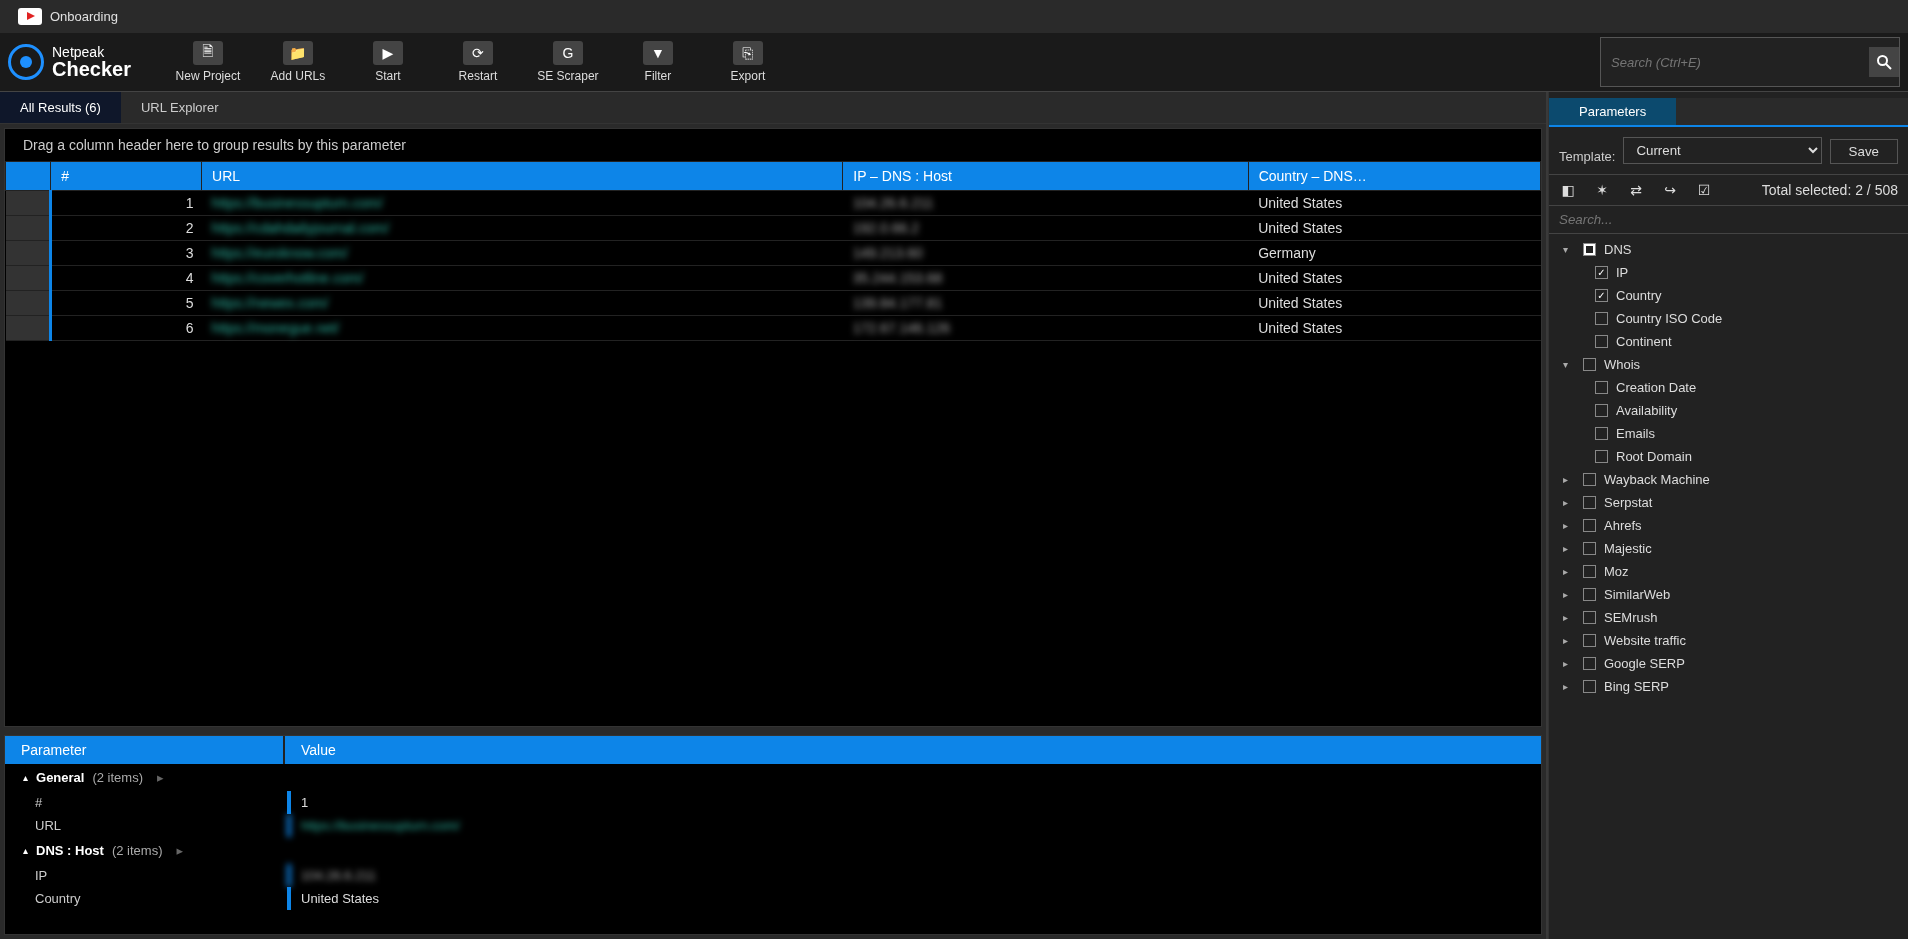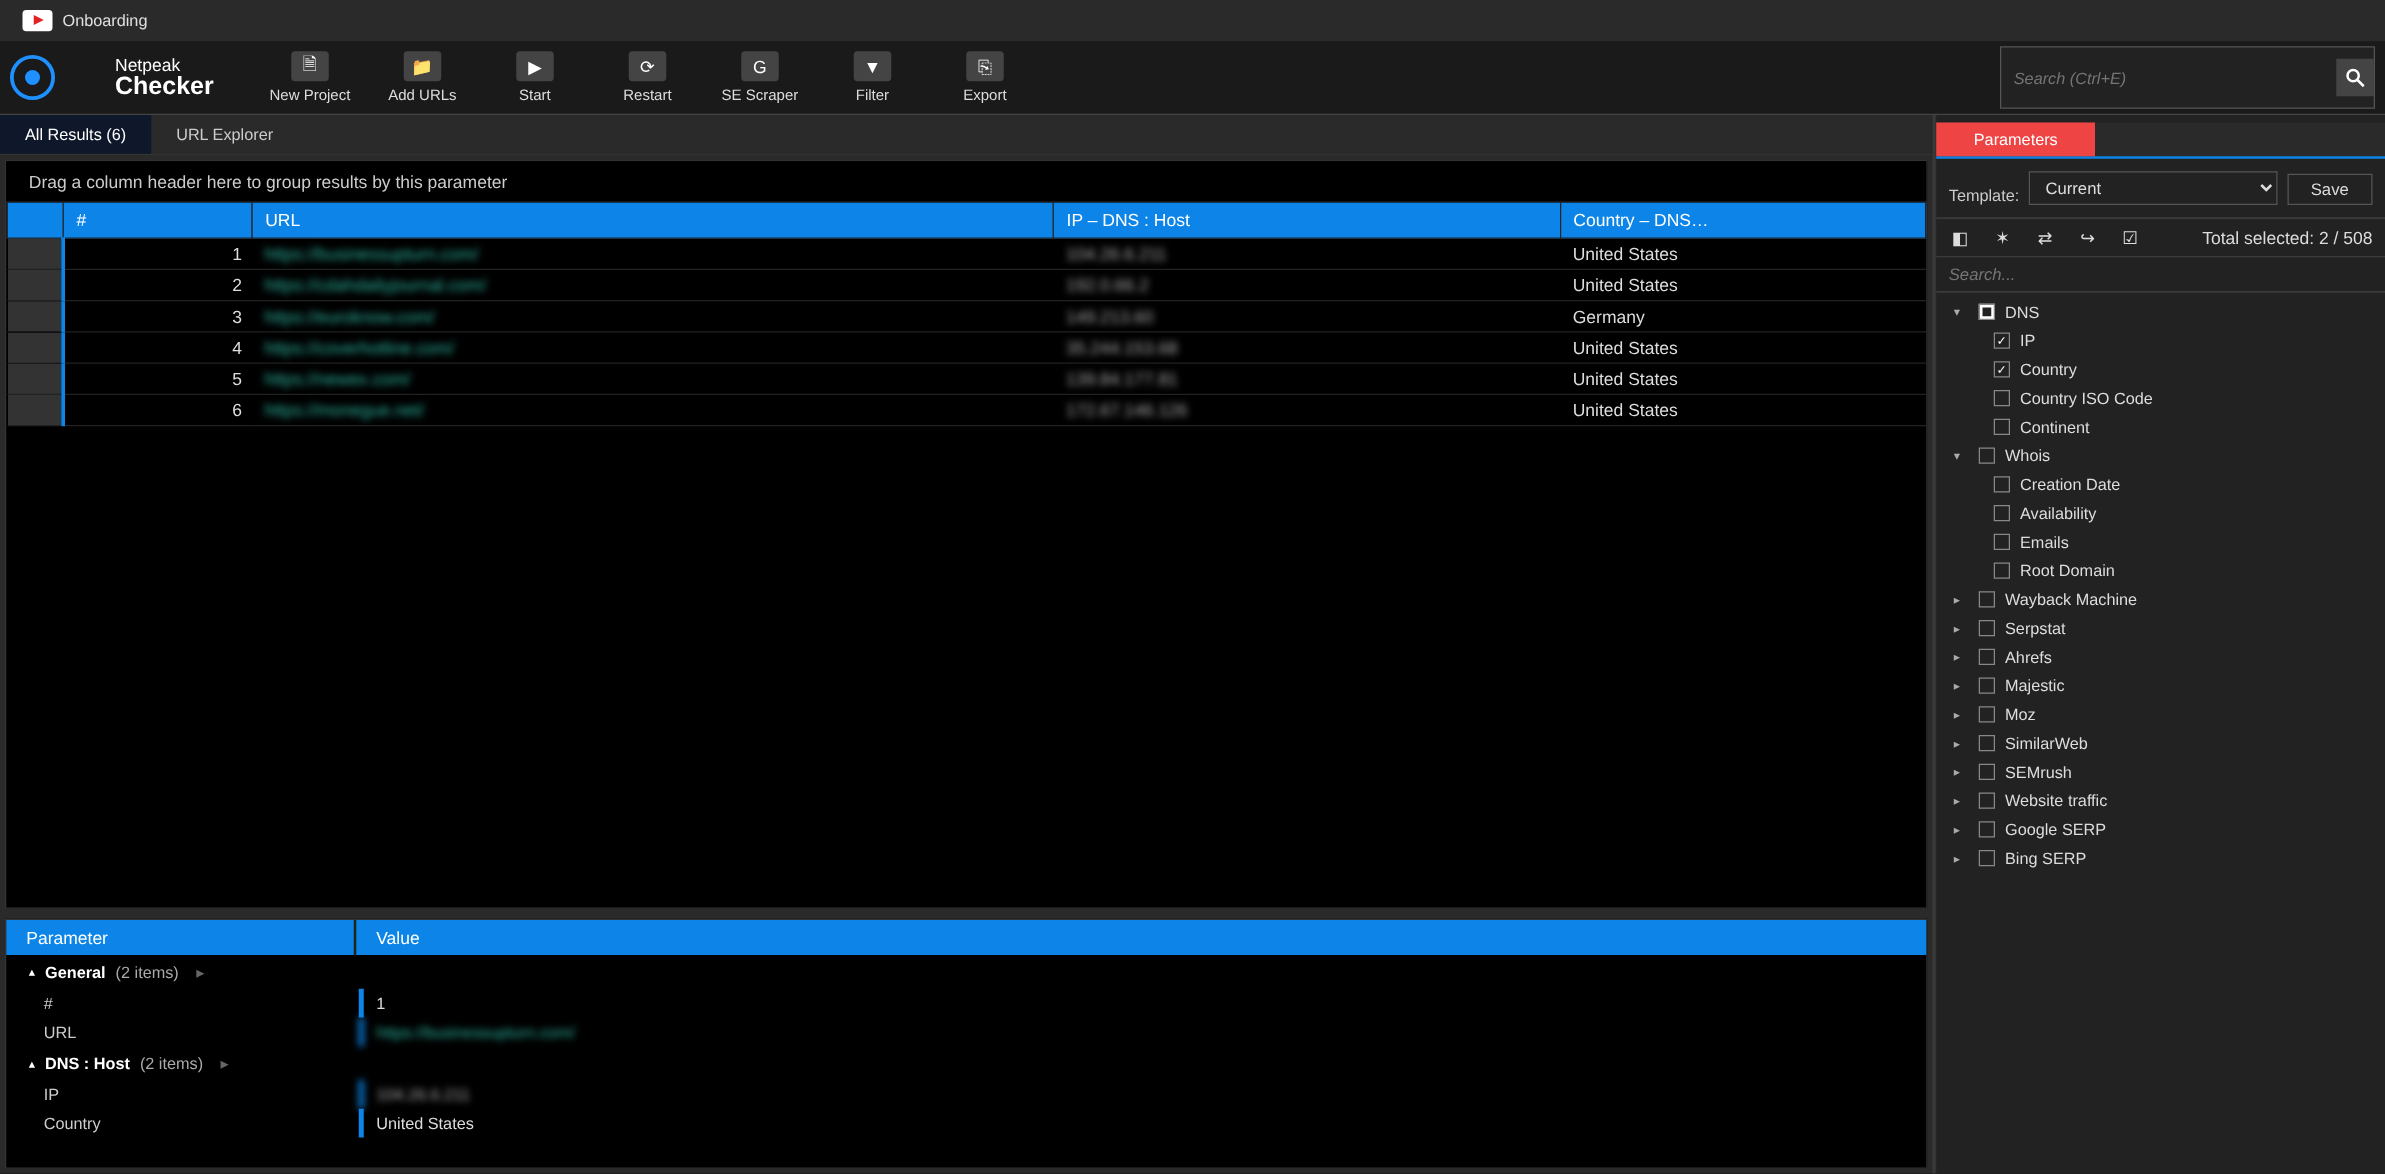--- a/index.html
+++ b/index.html
@@ -62,21 +62,21 @@
   border-radius: 50%;
   position: relative;
 }
 .logo-shape::after {
   content:"";
   width:12px;height:12px;border-radius:50%;
   background:#1e90ff;
   position:absolute; left:50%; top:50%;
   transform:translate(-50%,-50%);
 }
-.logo-text { display:flex; flex-direction:column; line-height:1;margin-left:40px; }
+.logo-text { display:flex; flex-direction:column; line-height:1; }
 .logo-text .netpeak { font-size:14px; color:#fff; font-weight:400; }
 .logo-text .checker { font-size:20px; color:#fff; font-weight:700; }
 .toolbar-button {
   display:flex; flex-direction:column; align-items:center; justify-content:center;
   width: 78px; cursor:pointer; color:#ddd; padding:4px 2px;
   gap: 4px;
 }
 .toolbar-button .icon-box {
   width:30px; height:24px; background:#444; border-radius:3px;
   display:flex; align-items:center; justify-content:center;
@@ -138,21 +138,21 @@
   flex:1; padding:4px 10px; color:#ddd; border-left:4px solid #0d85e8;
 }
 .bp-row .v.blurv { color:#2bb5a0; filter:blur(3px); }
 .bp-row .v.blurip { color:#aaa; filter:blur(3px); }
 .sidebar {
   width:360px; background:#222; display:flex; flex-direction:column;
   border-left:1px solid #333;
 }
 .side-tabrow { display:flex; background:#2a2a2a; border-bottom:2px solid #0d85e8; margin-top:6px;}
 .side-tab {
-  padding:6px 30px; background:#ef4444; color:#fff;
+  padding:6px 30px; background:#0c4a6e; color:#fff;
 }
 .template-row {
   display:flex; align-items:flex-end; gap:8px; padding:10px 10px;
   color:#ccc;
 }
 .template-row select {
   flex:1; background:#222; border:1px solid #555; color:#ddd; padding:4px 8px;
 }
 .save-btn {
   padding:4px 18px; border:1px solid #555; background:#222; color:#ddd; cursor:pointer;

